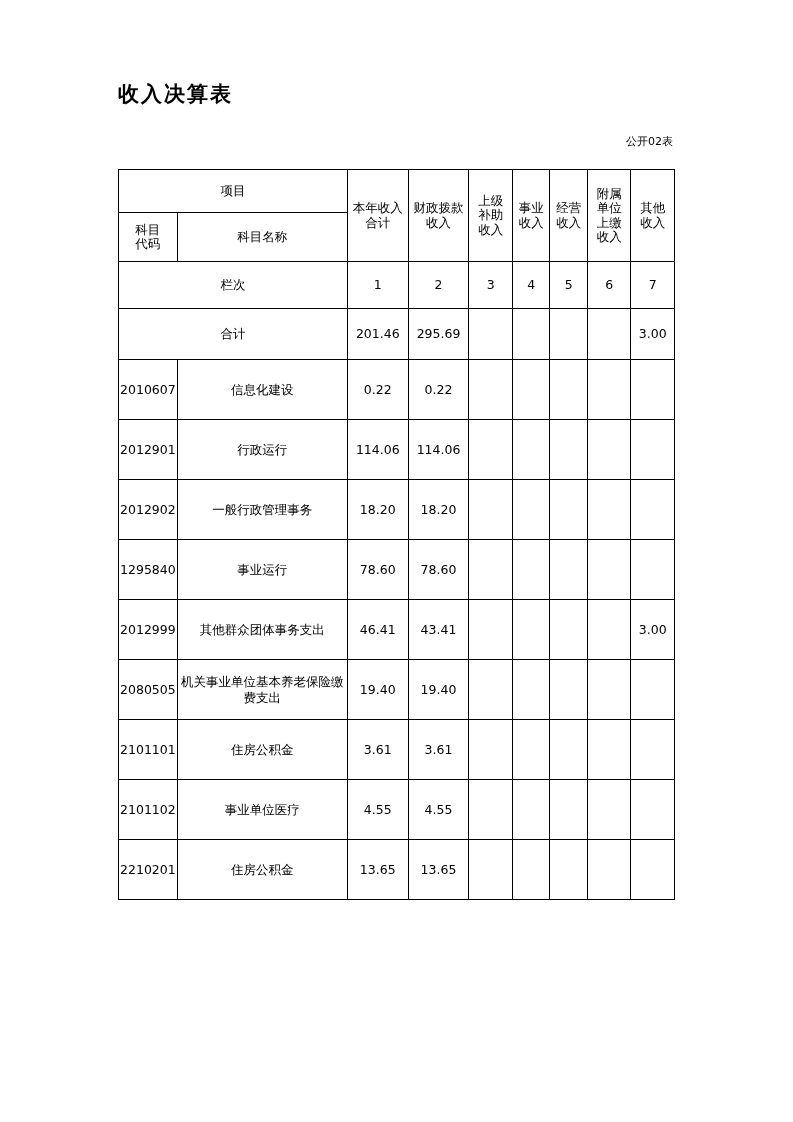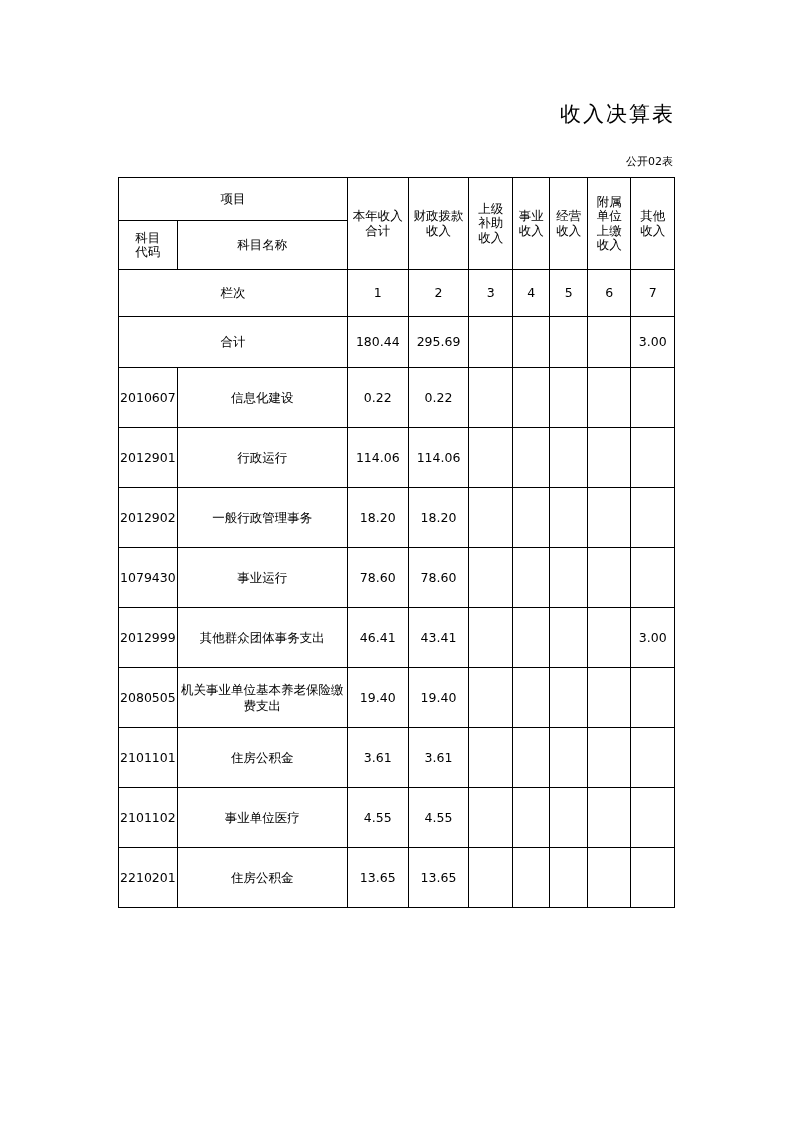--- a/index.html
+++ b/index.html
@@ -15,44 +15,44 @@
     position: relative;
   }
   .page {
     position: relative;
     width: 793px;
     height: 1122px;
     box-sizing: border-box;
     padding: 0 118px;
   }
   .doc-title {
-    text-align: right;
+    text-align: left;
     font-size: 21px;
-    font-weight: normal;
+    font-weight: bold;
     letter-spacing: 2px;
-    margin-top: 100px;
+    margin-top: 80px;
   }
   .form-code {
     text-align: right;
     font-size: 11px;
     margin-top: 26px;
     padding-right: 2px;
   }
   .meta-row {
     display: flex;
     justify-content: space-between;
     font-size: 13.5px;
     margin-top: 13px;
     padding: 0 2px 0 0;
   }
   .meta-left { padding-left: 2px; }
   table.main {
     border-collapse: collapse;
     width: 100%;
-    margin-top: 8px;
+    margin-top: 20px;
     table-layout: fixed;
   }
   table.main td, table.main th {
     border: 1px solid #000000;
     font-weight: normal;
     font-size: 12.5px;
     text-align: center;
     vertical-align: middle;
     padding: 2px 1px;
     line-height: 1.22;
@@ -179,21 +179,21 @@
         <td>1</td>
         <td>2</td>
         <td>3</td>
         <td>4</td>
         <td>5</td>
         <td>6</td>
         <td>7</td>
       </tr>
       <tr class="row-total">
         <td colspan="2">合计</td>
-        <td>180.44</td>
+        <td>201.46</td>
         <td>295.69</td>
         <td></td>
         <td></td>
         <td></td>
         <td></td>
         <td>3.00</td>
       </tr>
 
       <tr class="row-data">
         <td class="code-cell">2010607</td>
@@ -222,21 +222,21 @@
         <td class="name-cell">一般行政管理事务</td>
         <td class="num-cell">18.20</td>
         <td class="num-cell">18.20</td>
         <td class="num-cell"></td>
         <td class="num-cell"></td>
         <td class="num-cell"></td>
         <td class="num-cell"></td>
         <td class="num-cell"></td>
       </tr>
       <tr class="row-data">
-        <td class="code-cell">1079430</td>
+        <td class="code-cell">1295840</td>
         <td class="name-cell">事业运行</td>
         <td class="num-cell">78.60</td>
         <td class="num-cell">78.60</td>
         <td class="num-cell"></td>
         <td class="num-cell"></td>
         <td class="num-cell"></td>
         <td class="num-cell"></td>
         <td class="num-cell"></td>
       </tr>
       <tr class="row-data">

